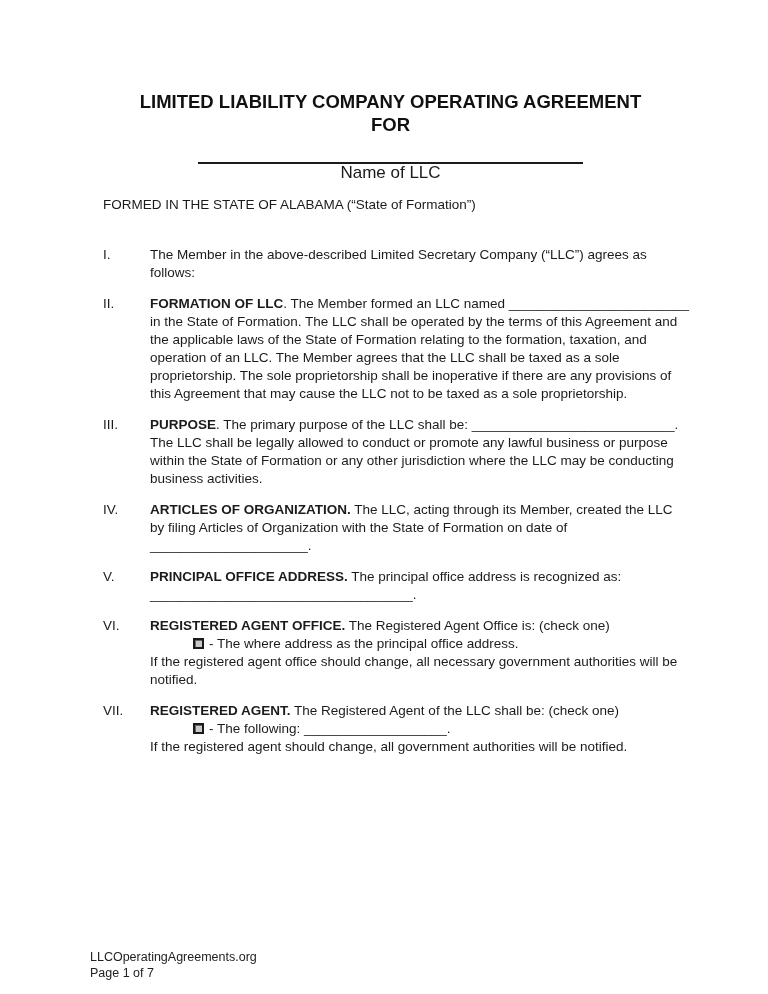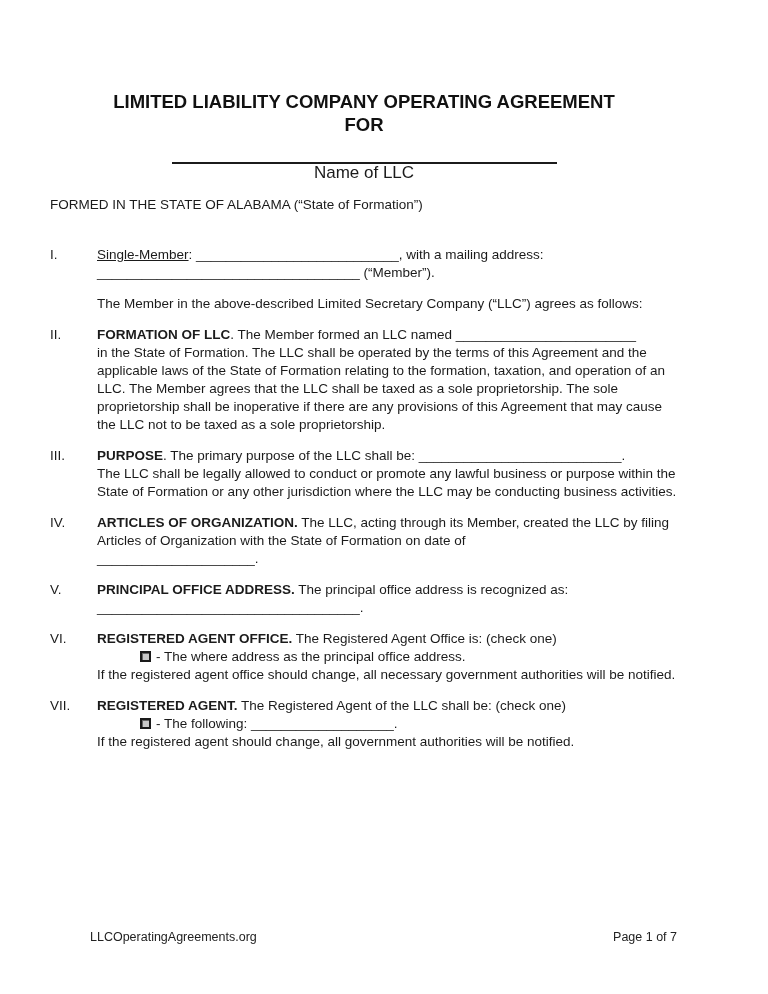--- a/index.html
+++ b/index.html
@@ -6,21 +6,21 @@
   body {
     width: 768px; height: 994px;
     background: #ffffff;
     overflow: hidden;
     font-family: "Liberation Sans", sans-serif;
     color: #1b1b1b;
     position: relative;
   }
   .page {
     position: absolute; inset: 0;
-    padding: 90px 90px 0 50px;
+    padding: 90px 90px 0 103px;
     box-sizing: border-box;
     font-size: 13.5px;
     line-height: 18px;
   }
   .title {
     margin: 0;
     text-align: center;
     font-size: 18.5px;
     line-height: 23px;
     font-weight: bold;
@@ -55,26 +55,27 @@
     display: inline-block;
     width: 7px; height: 7px;
     border: 2px solid #1a1a1a;
     background: #c9c9c9;
     box-shadow: inset 1px 1px 0 rgba(20,20,20,0.55);
     margin-right: 5px;
     vertical-align: -1px;
   }
   .footer {
     position: absolute;
-    left: 90px; right: 91px; top: 929px;
+    left: 90px; right: 91px; top: 949px;
     display: flex;
     justify-content: space-between;
     font-size: 12.5px;
     line-height: 16px;
     color: #222;
+    flex-direction: column;
   }
 </style>
 </head>
 <body>
 
 <div class="page">
 
   <h1 class="title">
     <span>LIMITED LIABILITY COMPANY OPERATING AGREEMENT</span><br>
     <span>FOR</span>
@@ -83,21 +84,20 @@
   <div class="name-block">
     <div class="name-line"></div>
     <div class="name-label">Name of LLC</div>
   </div>
 
   <p class="formed">FORMED IN THE STATE OF ALABAMA (“State of Formation”)</p>
 
   <div class="section first">
     <div class="num">I.</div>
     <div class="sbody">
-      <p><span class="nowrap"><span class="ul">Single-Member</span><span>: </span><span>___________________________</span><span>, with a mailing address:</span></span><br><span>___________________________________</span><span> (“Member”).</span></p>
       <p>The Member in the above-described Limited Secretary Company (“LLC”) agrees as follows:</p>
     </div>
   </div>
 
   <div class="section">
     <div class="num">II.</div>
     <div class="sbody">
       <p><span class="nowrap"><b>FORMATION OF LLC</b><span>. The Member formed an LLC named </span><span>________________________</span></span><br><span>in the State of Formation. The LLC shall be operated by the terms of this Agreement and the applicable laws of the State of Formation relating to the formation, taxation, and operation of an LLC. The Member agrees that the LLC shall be taxed as a sole proprietorship. The sole proprietorship shall be inoperative if there are any provisions of this Agreement that may cause the LLC not to be taxed as a sole proprietorship.</span></p>
     </div>
   </div>

